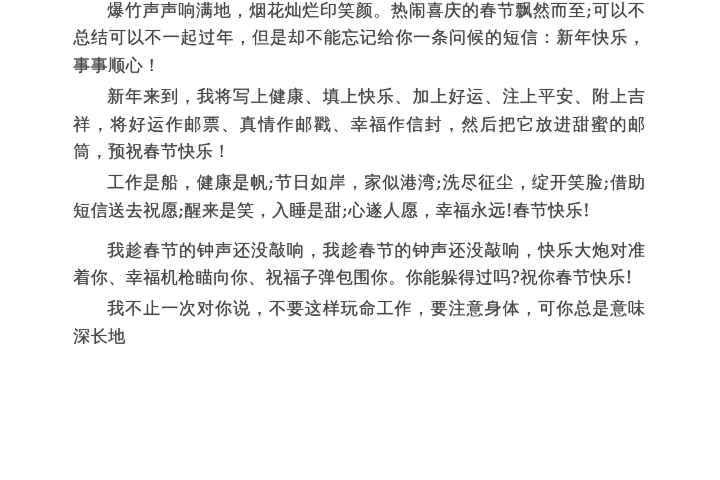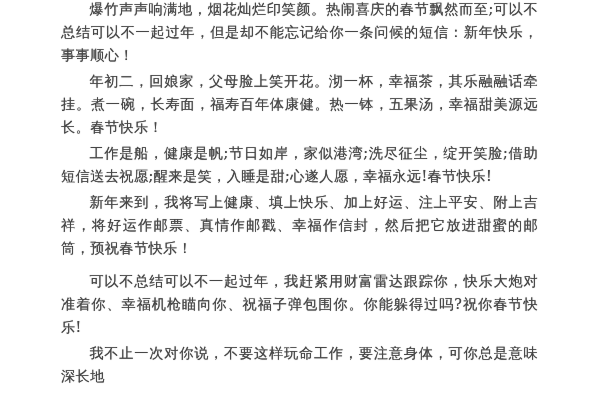--- a/index.html
+++ b/index.html
@@ -36,20 +36,19 @@
   .content p.gap-before {
     margin-top: 10px;
   }
 </style>
 </head>
 <body>
 
 <div class="page">
   <div class="content">
     <p>爆竹声声响满地，烟花灿烂印笑颜。热闹喜庆的春节飘然而至;可以不总结可以不一起过年，但是却不能忘记给你一条问候的短信：新年快乐，事事顺心！</p>
-    <p>年初二，回娘家，父母脸上笑开花。沏一杯，幸福茶，其乐融融话牵挂。煮一碗，长寿面，福寿百年体康健。热一钵，五果汤，幸福甜美源远长。春节快乐！</p>
+    <p>新年来到，我将写上健康、填上快乐、加上好运、注上平安、附上吉祥，将好运作邮票、真情作邮戳、幸福作信封，然后把它放进甜蜜的邮筒，预祝春节快乐！</p>
     <p>工作是船，健康是帆;节日如岸，家似港湾;洗尽征尘，绽开笑脸;借助短信送去祝愿;醒来是笑，入睡是甜;心遂人愿，幸福永远!春节快乐!</p>
-    <p>新年来到，我将写上健康、填上快乐、加上好运、注上平安、附上吉祥，将好运作邮票、真情作邮戳、幸福作信封，然后把它放进甜蜜的邮筒，预祝春节快乐！</p>
-    <p class="gap-before">可以不总结可以不一起过年，我赶紧用财富雷达跟踪你，快乐大炮对准着你、幸福机枪瞄向你、祝福子弹包围你。你能躲得过吗?祝你春节快乐!</p>
+    <p class="gap-before">我趁春节的钟声还没敲响，我趁春节的钟声还没敲响，快乐大炮对准着你、幸福机枪瞄向你、祝福子弹包围你。你能躲得过吗?祝你春节快乐!</p>
     <p>我不止一次对你说，不要这样玩命工作，要注意身体，可你总是意味深长地</p>
 
   </div>
 </div>
 
 </body></html>

